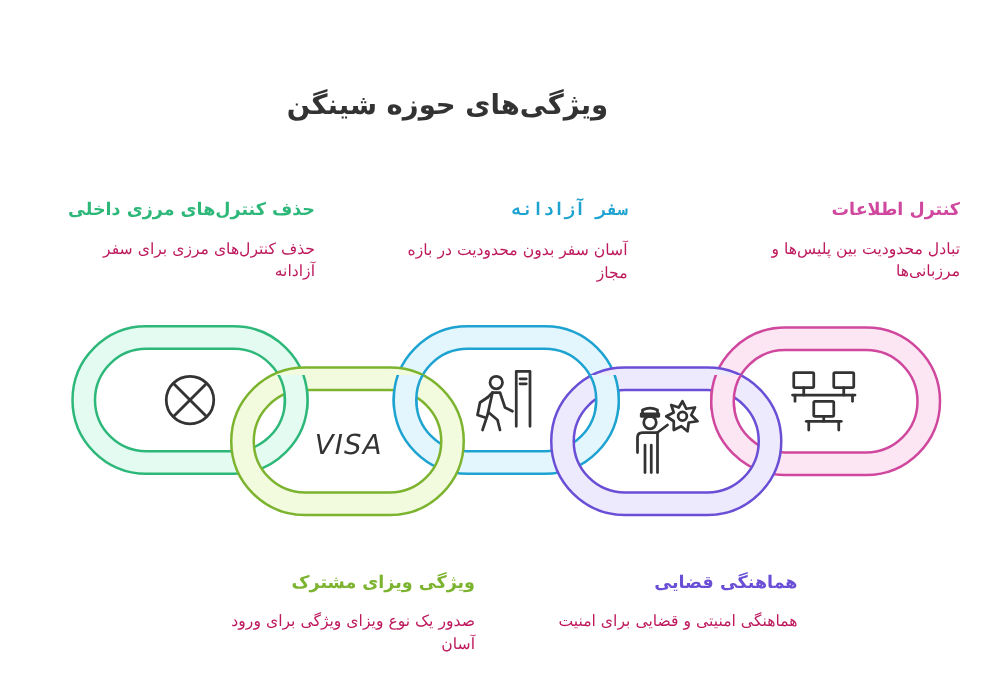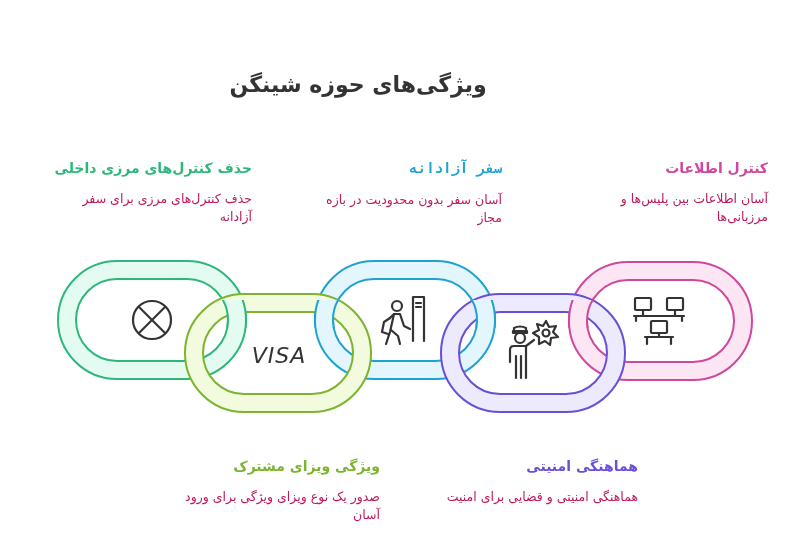--- a/index.html
+++ b/index.html
@@ -18,29 +18,29 @@
 <div class="feature" style="left:52px; top:160px;">
   <div class="head" style="color:#2DB87A;">حذف کنترل‌های مرزی داخلی</div>
   <div class="desc">حذف کنترل‌های مرزی برای سفر آزادانه</div>
 </div>
 <div class="feature" style="left:302px; top:160px;">
   <div class="head" style="color:#1EA3D1;font-family:Liberation Mono, monospace;">سفر آزادانه</div>
   <div class="desc">آسان سفر بدون محدودیت در بازه مجاز</div>
 </div>
 <div class="feature" style="left:568px; top:160px;">
   <div class="head" style="color:#D0479E;">کنترل اطلاعات</div>
-  <div class="desc">آسان اطلاعات بین پلیس‌ها و مرزبانی‌ها</div>
+  <div class="desc">تبادل محدودیت بین پلیس‌ها و مرزبانی‌ها</div>
 </div>
 
 <div class="feature" style="left:180px; top:458px;">
   <div class="head" style="color:#7CB32F;">ویژگی ویزای مشترک</div>
   <div class="desc">صدور یک نوع ویزای ویژگی برای ورود آسان</div>
 </div>
 <div class="feature" style="left:438px; top:458px;">
-  <div class="head" style="color:#6A4FD6;">هماهنگی امنیتی</div>
+  <div class="head" style="color:#6A4FD6;">هماهنگی قضایی</div>
   <div class="desc">هماهنگی امنیتی و قضایی برای امنیت</div>
 </div>
 
 <svg class="chain" width="800" height="544" viewBox="0 0 800 544">
   <defs>
     
   </defs>
 
   <g>
     <rect x="67" y="270" width="170" height="100" rx="50" fill="none" stroke="#2DB87A" stroke-width="20"></rect>

